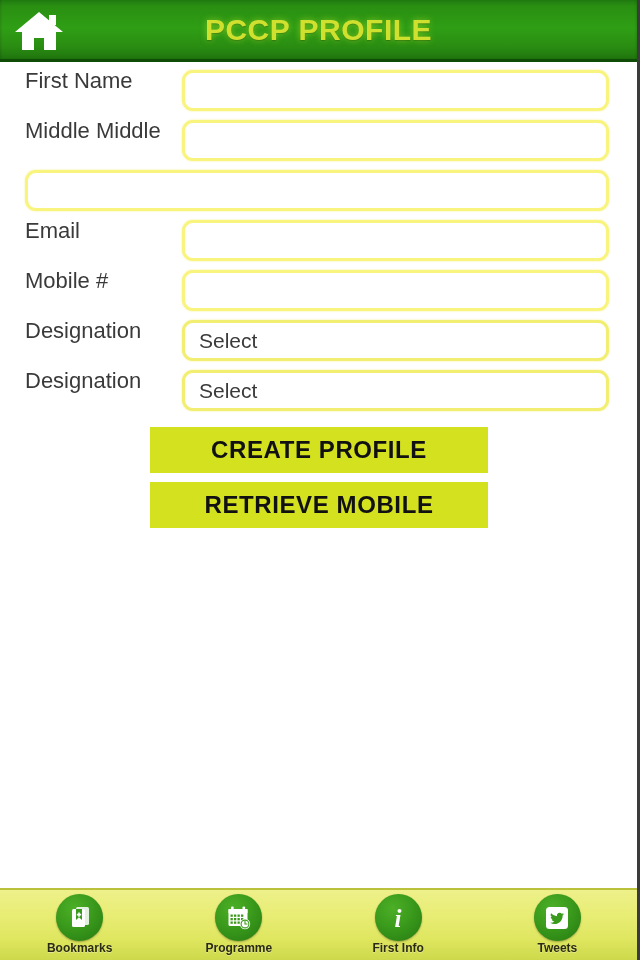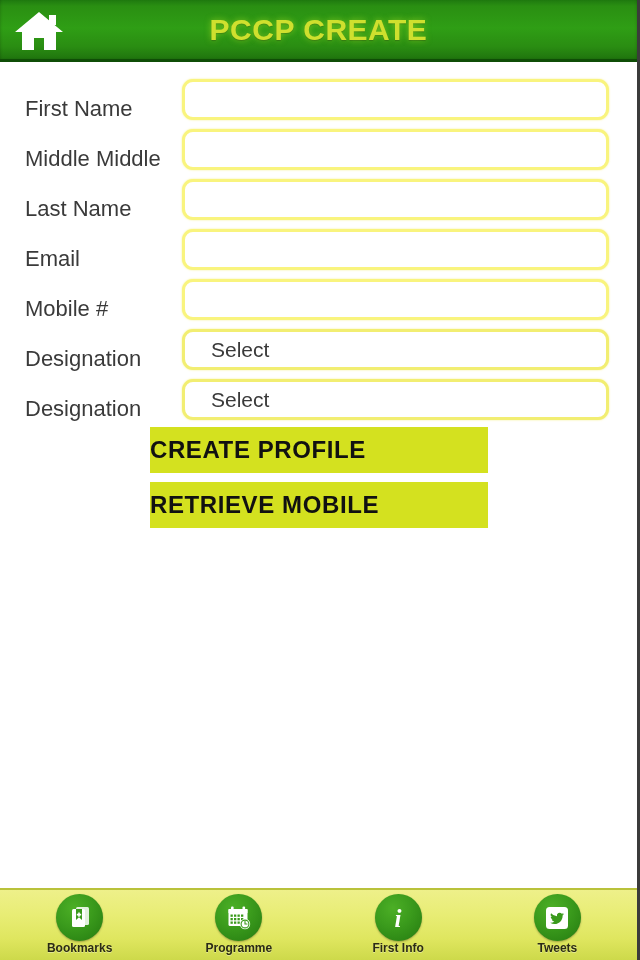--- a/index.html
+++ b/index.html
@@ -67,21 +67,21 @@
     pointer-events: none;
   }
 
   
   .form {
     padding: 8px 0 0 0;
   }
 
   .form-row {
     display: flex;
-    align-items: flex-end;
+    align-items: flex-start;
     height: 50px;
     padding: 0 28px 0 25px;
   }
 
   .form-label {
     width: 157px;
     flex: 0 0 157px;
     font-size: 22px;
     color: #3a3a3a;
     white-space: nowrap;
@@ -103,41 +103,40 @@
     outline: none;
     font-family: "Liberation Sans", sans-serif;
   }
   .field.select-field {
     border-color: #f2ee72;
   }
   .field-value {
     font-size: 21px;
     color: #3a3a3a;
     line-height: 1;
-    margin-left: 12px;
   }
 
   
   .btn-area {
     padding: 7px 0 0 0;
   }
   .btn {
     display: block;
     width: 338px;
     height: 46px;
     margin: 0 0 9px 150px;
     background: #d4e11f;
     border: none;
     color: #111111;
     font-size: 24px;
     font-weight: bold;
     letter-spacing: .6px;
     font-family: "Liberation Sans", sans-serif;
     cursor: pointer;
-    text-align: left;
+    text-align: center;
     line-height: 46px;
   }
 
   
   .tabbar {
     position: absolute;
     left: 0;
     bottom: 0;
     width: 637px;
     height: 72px;
@@ -188,37 +187,36 @@
 
   <div class="header">
     <div class="home-btn">
       <span>
         <svg width="52" height="44" viewBox="0 0 52 44" aria-hidden="true">
           <path d="M26 3 L50 23 L43 23 L43 41 L31 41 L31 29 L21 29 L21 41 L9 41 L9 23 L2 23 Z" fill="#ffffff"></path>
           <rect x="36" y="6" width="7" height="10" fill="#ffffff"></rect>
         </svg>
       </span>
     </div>
-    <div class="app-title">PCCP CREATE</div>
+    <div class="app-title">PCCP PROFILE</div>
   </div>
 
   <div class="form">
 
     <div class="form-row">
       <div class="form-label">First Name</div>
       <input class="field" type="text" value="" style="">
     </div>
 
     <div class="form-row">
       <div class="form-label">Middle Middle</div>
       <input class="field" type="text" value="" style="">
     </div>
 
     <div class="form-row">
-      <div class="form-label">Last Name</div>
       <input class="field" type="text" value="" style="">
     </div>
 
     <div class="form-row">
       <div class="form-label">Email</div>
       <input class="field" type="text" value="" style="">
     </div>
 
     <div class="form-row">
       <div class="form-label">Mobile #</div>

